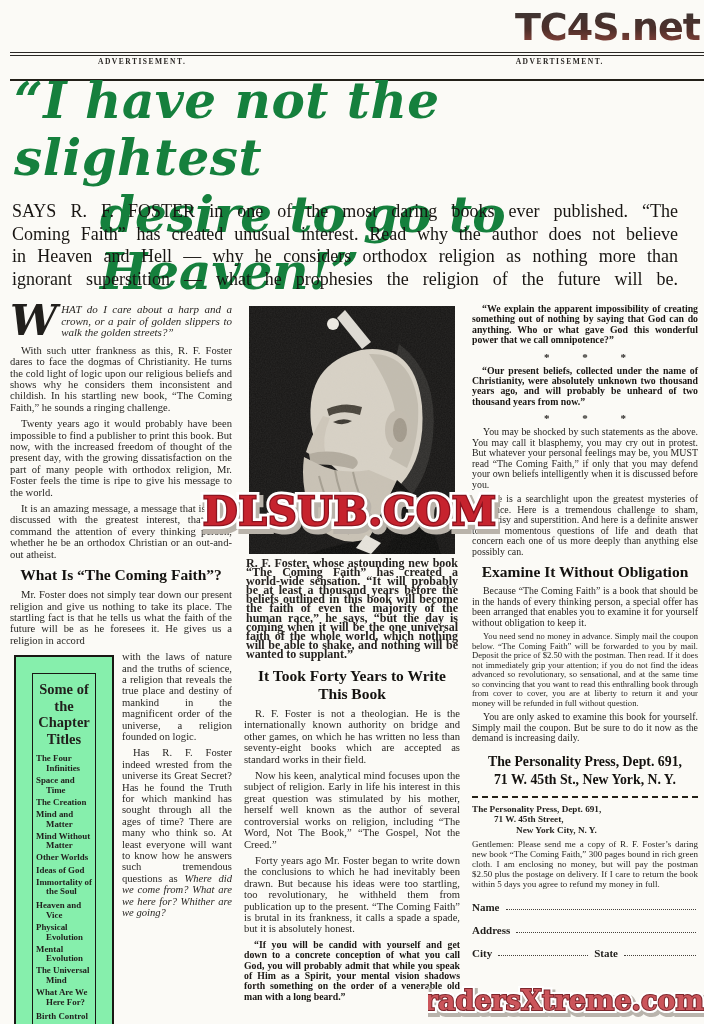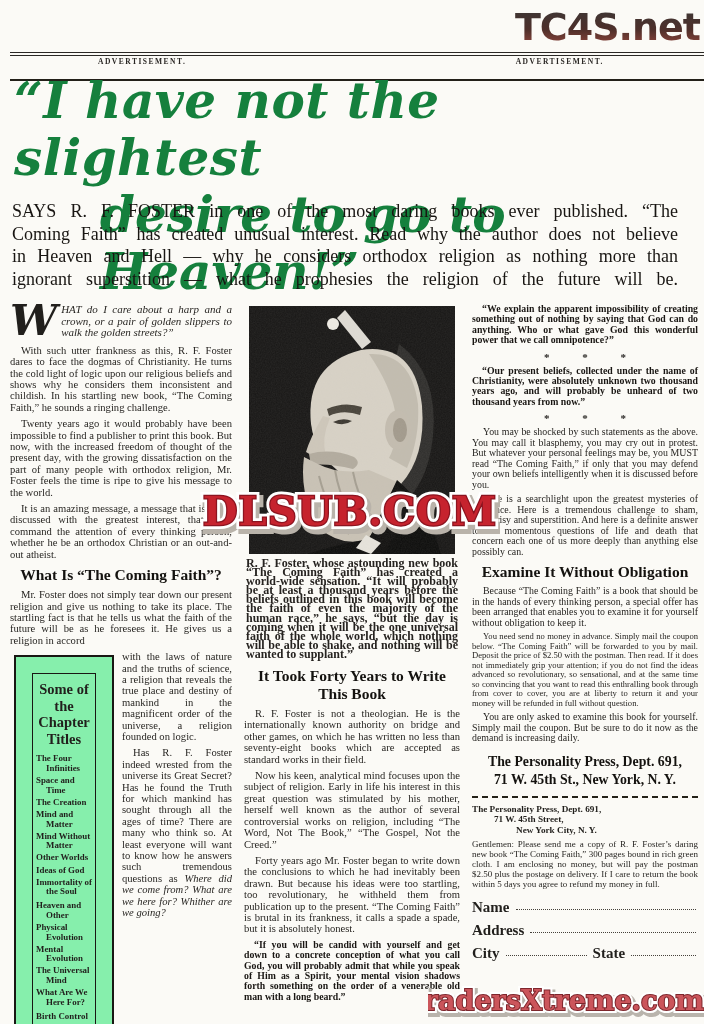--- a/index.html
+++ b/index.html
@@ -81,21 +81,21 @@
     margin:1px 0 3px; }
   .small { font-size:8.6px !important; line-height:9.5px !important; }
   .publisher { text-align:center; font-weight:bold; font-size:13.8px; line-height:18px;
     margin:9px 0 7px; color:#14120f; }
   .cutline { border-top:2px dashed #242118; margin:3px 0 6px; }
   .coupon { font-size:9px; line-height:10px; }
   .c-addr { font-weight:bold; font-size:9.2px; line-height:10.4px; text-align:left; }
   .c-a2 { margin-left:22px; }
   .c-a3 { margin-left:44px; }
   .c-body { margin:4px 0 2px; text-align:justify; text-indent:0; }
-  .field { display:flex; align-items:flex-end; margin-top:12px; font-size:15px; font-weight:bold; }
+  .field { display:flex; align-items:flex-end; margin-top:12px; font-size:11px; font-weight:bold; }
   .dots { flex:1; border-bottom:1.6px dotted #45413b; margin:0 2px 2px 6px; height:9px; }
   .dots-state { flex:0.8; }
   .state-label { margin-left:4px; }
   .c-foot { margin-top:9px; text-indent:10px; text-align:justify; }
 </style>
 </head>
 <body>
 
 <div class="page">
 
@@ -143,21 +143,21 @@
             <h3 class="cb-title">Some of the Chapter Titles</h3>
             <ul class="cb-list">
                 <li class="cb-item">The Four Infinities</li>
                 <li class="cb-item">Space and Time</li>
                 <li class="cb-item">The Creation</li>
                 <li class="cb-item">Mind and Matter</li>
                 <li class="cb-item">Mind Without Matter</li>
                 <li class="cb-item">Other Worlds</li>
                 <li class="cb-item">Ideas of God</li>
                 <li class="cb-item">Immortality of the Soul</li>
-                <li class="cb-item">Heaven and Other</li>
+                <li class="cb-item">Heaven and Vice</li>
                 <li class="cb-item">Physical Evolution</li>
                 <li class="cb-item">Mental Evolution</li>
                 <li class="cb-item">The Universal Mind</li>
                 <li class="cb-item">What Are We Here For?</li>
                 <li class="cb-item">Birth Control</li>
                 <li class="cb-item">Vice and Crime</li>
                 <li class="cb-item">War and Peace</li>
                 <li class="cb-item">Marriage and Children</li>
                 <li class="cb-item">The Individual and The Race</li>
                 <li class="cb-item">The Future</li>

